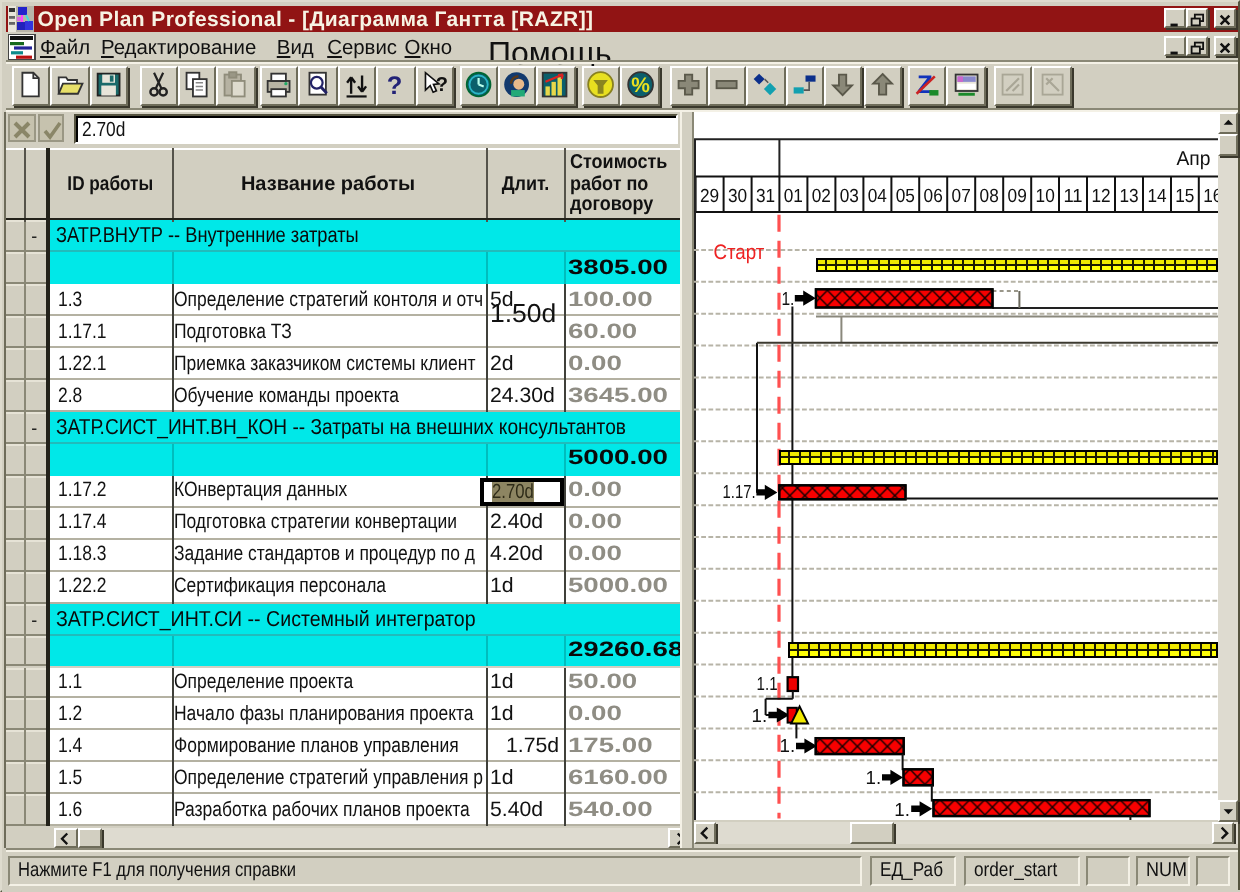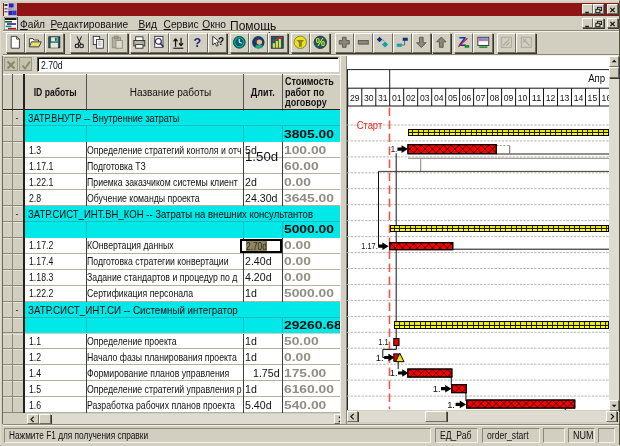--- a/index.html
+++ b/index.html
@@ -17,20 +17,21 @@
 <rect x="0.5" y="1" width="3" height="2" fill="#333"></rect>
       <rect x="0.5" y="5" width="3" height="1.4" fill="#666"></rect>
       <rect x="0.5" y="8" width="3" height="1.4" fill="#666"></rect>
 <rect x="5" y="0.5" width="4.5" height="4" fill="#2222cc"></rect>
 <rect x="4.5" y="8" width="4" height="4" fill="#2222bb"></rect>
 <rect x="8.5" y="7.5" width="4" height="4.5" fill="#3333dd"></rect>
 <path d="M7 4.5 L7 8" stroke="#ff44ff" stroke-width="1"></path>
 <path d="M9 4.5 L10.5 7.5" stroke="#44dddd" stroke-width="1"></path>
 <rect x="4.5" y="5.5" width="2" height="2" fill="#dd66dd"></rect>
 </svg>
+<div class="abs" style="left:17.8px;top:2.6px;font-size:10.5px;font-weight:bold;color:#f7f3e4;letter-spacing:0.2px">Open Plan Professional - [Диаграмма Гантта [RAZR]]</div>
 <div class="btn3d" style="left:580.5px;top:3px;width:11px;height:10px">
       <svg width="9" height="10" viewBox="0 0 10 10" style="margin-left:0px">
         <rect x="2.5" y="7" width="4" height="1.6" fill="#111"></rect>
       </svg>
     </div>
 <div class="btn3d" style="left:591.8px;top:3px;width:11px;height:10px">
       <svg width="9" height="10" viewBox="0 0 10 10" style="margin-left:0px">
         <rect x="3.8" y="2" width="4.6" height="3.6" fill="none" stroke="#111" stroke-width="1"></rect>
         <rect x="2" y="4.2" width="4.6" height="3.8" fill="#d2cfc1" stroke="#111" stroke-width="1"></rect>
       </svg>
@@ -46,21 +47,21 @@
 <rect x="1" y="4" width="7" height="1.6" fill="#18691f"></rect>
 <rect x="3" y="6.2" width="9" height="1.6" fill="#24249a"></rect>
 <rect x="1.5" y="8.6" width="6" height="1.6" fill="#0d8b8b"></rect>
 <rect x="4" y="10.8" width="8" height="1.6" fill="#bb1111"></rect>
 </svg>
 <div class="abs" style="left:19px;top:17.5px;font-size:10.2px;color:#111"><span style="text-decoration:underline">Ф</span>айл</div>
 <div class="abs" style="left:49.5px;top:17.5px;font-size:10.2px;color:#111"><span style="text-decoration:underline">Р</span>едактирование</div>
 <div class="abs" style="left:137.4px;top:17.5px;font-size:10.2px;color:#111"><span style="text-decoration:underline">В</span>ид</div>
 <div class="abs" style="left:162.6px;top:17.5px;font-size:10.2px;color:#111"><span style="text-decoration:underline">С</span>ервис</div>
 <div class="abs" style="left:201.3px;top:17.5px;font-size:10.2px;color:#111"><span style="text-decoration:underline">О</span>кно</div>
-<div class="abs" style="left:229px;top:17.5px;font-size:12px;color:#111"><span style="text-decoration:underline">П</span>омощь</div>
+<div class="abs" style="left:243px;top:17.5px;font-size:16px;color:#111"><span style="text-decoration:underline">П</span>омощь</div>
 <div class="btn3d" style="left:580.5px;top:17px;width:11px;height:10px">
       <svg width="9" height="10" viewBox="0 0 10 10" style="margin-left:0px">
         <rect x="2.5" y="7" width="4" height="1.6" fill="#111"></rect>
       </svg>
     </div>
 <div class="btn3d" style="left:591.8px;top:17px;width:11px;height:10px">
       <svg width="9" height="10" viewBox="0 0 10 10" style="margin-left:0px">
         <rect x="3.8" y="2" width="4.6" height="3.6" fill="none" stroke="#111" stroke-width="1"></rect>
         <rect x="2" y="4.2" width="4.6" height="3.8" fill="#d2cfc1" stroke="#111" stroke-width="1"></rect>
       </svg>
@@ -254,21 +255,21 @@
     </div>
 <div class="abs" style="left:17.6px;top:56.2px;width:13.8px;height:14.2px;background:#c6c2ae;border:1px solid #9a9784">
 <svg width="12" height="12" viewBox="0 0 12 12" style="margin:0.5px">
         <path d="M2.5 6.5 L5 9.5 L10 2.5" stroke="#8a8668" stroke-width="1.8" fill="none"></path>
       </svg>
     </div>
 <div class="abs" style="left:35.6px;top:55.6px;width:302px;height:15.4px;background:#fff;border:1px solid #55533f;border-right-color:#fff;border-bottom-color:#fff;box-shadow:inset 1px 1px 0 #000"></div>
 <div class="abs" style="left:39.5px;top:58.6px;font-size:10.2px;color:#111;transform:scaleX(0.85);transform-origin:0 0">2.70d</div>
 <div class="abs" style="left:1.5px;top:73.4px;width:337.5px;height:36.2px;background:#d2cfc1;border-top:1px solid #fff"></div>
 <div class="abs" style="left:24.2px;top:86.4px;width:60.3px;text-align:center;font-size:10px;font-weight:bold;color:#111;transform:scaleX(0.86)">ID работы</div>
-<div class="abs" style="left:84.5px;top:86.4px;width:170px;text-align:center;font-size:10px;font-weight:normal;color:#111">Название работы</div>
+<div class="abs" style="left:84.5px;top:86.4px;width:157.0px;text-align:center;font-size:10px;font-weight:bold;color:#111">Название работы</div>
 <div class="abs" style="left:241.5px;top:86.4px;width:39.5px;text-align:center;font-size:10px;font-weight:bold;color:#111;transform:scaleX(0.9)">Длит.</div>
 <div class="abs" style="left:284.0px;top:75.9px;width:58.0px;font-size:10px;font-weight:bold;color:#111;line-height:10.8px;transform:scaleX(0.9);transform-origin:0 0">Стоимость<br>работ по<br>договору</div>
 <div class="abs" style="left:1.5px;top:109.2px;width:20.7px;height:15.95px;background:#d2cfc1;border-top:1px solid #e6e3d6;border-bottom:1px solid #8a8876"></div>
 <div class="abs" style="left:11.4px;top:109.2px;width:1px;height:15.95px;background:#8a8876"></div>
 <div class="abs" style="left:22.2px;top:109.2px;width:316.8px;height:15.95px;background:#00e8e8;border-bottom:1px solid #2bb"></div>
 <div class="abs" style="left:14.600000000000001px;top:112.4px;font-size:9px;color:#111">-</div>
 <div class="abs" style="left:26.599999999999998px;top:111.4px;font-size:10.8px;color:#0a0a0a;white-space:nowrap;transform:scaleX(0.845);transform-origin:0 0">ЗАТР.ВНУТР -- Внутренние затраты</div>
 <div class="abs" style="left:1.5px;top:125.15px;width:20.7px;height:15.95px;background:#d2cfc1;border-top:1px solid #e6e3d6;border-bottom:1px solid #8a8876"></div>
 <div class="abs" style="left:11.4px;top:125.15px;width:1px;height:15.95px;background:#8a8876"></div>
 <div class="abs" style="left:22.2px;top:125.15px;width:316.8px;height:15.95px;background:#00e8e8"></div>

